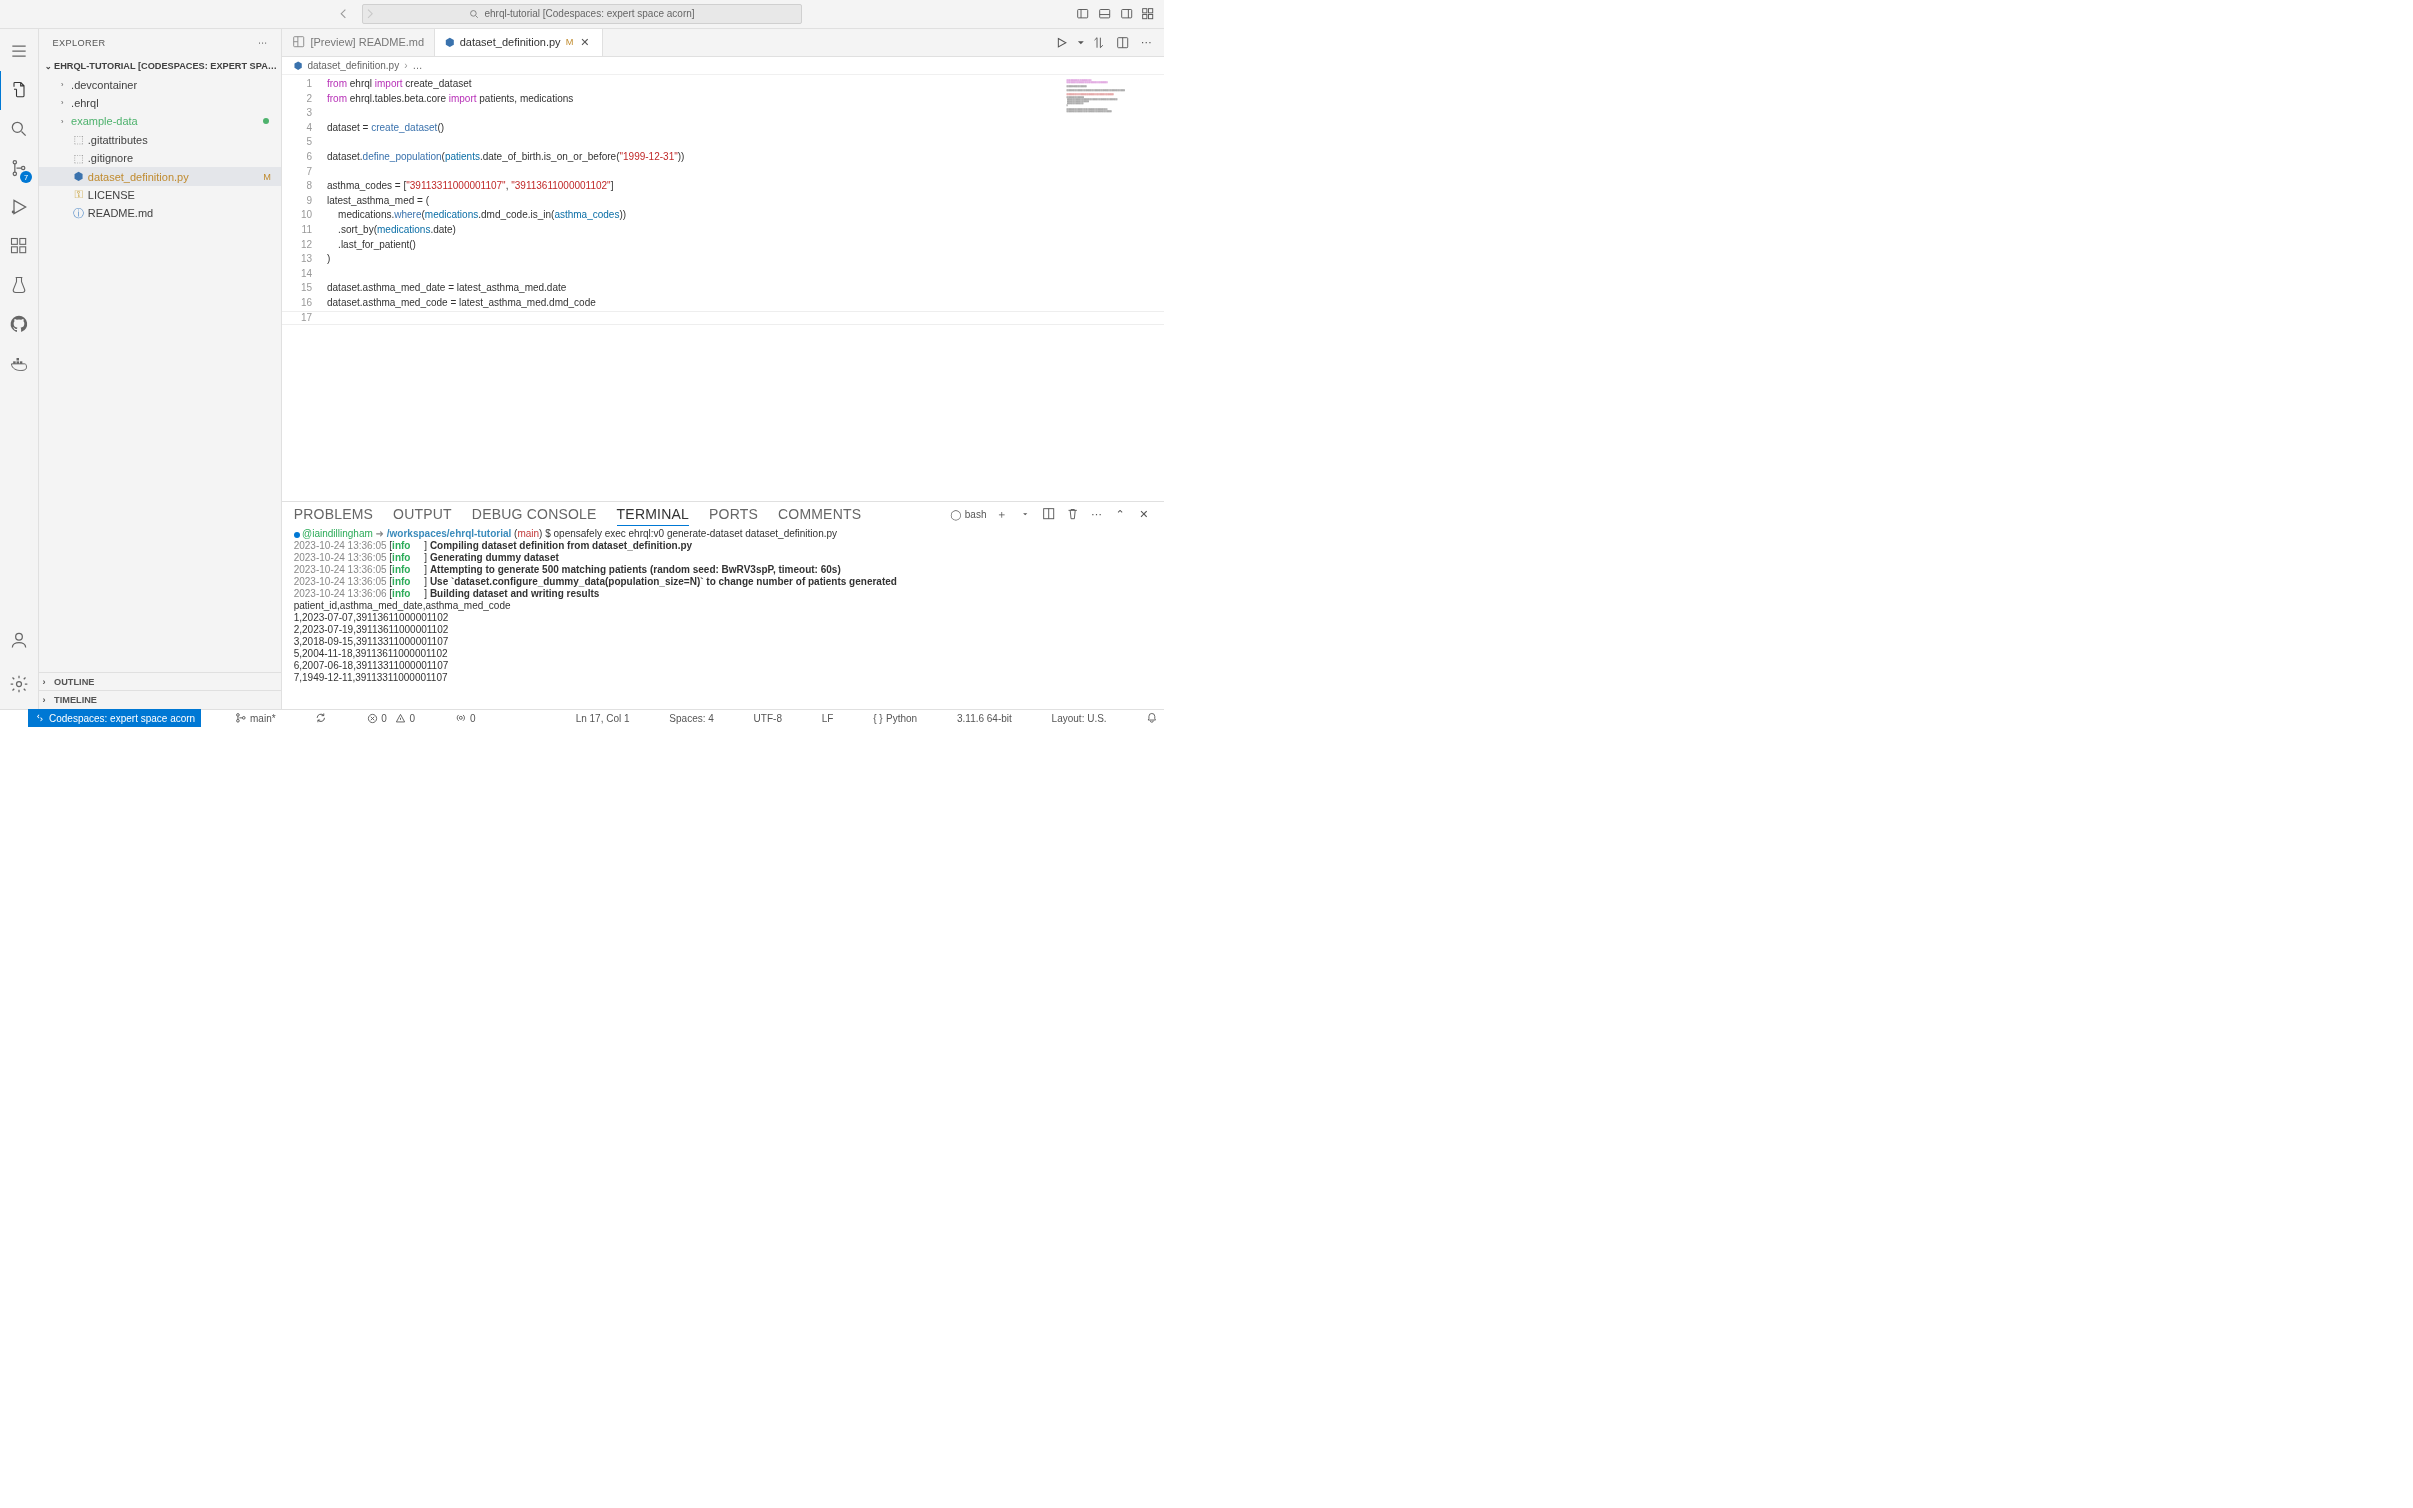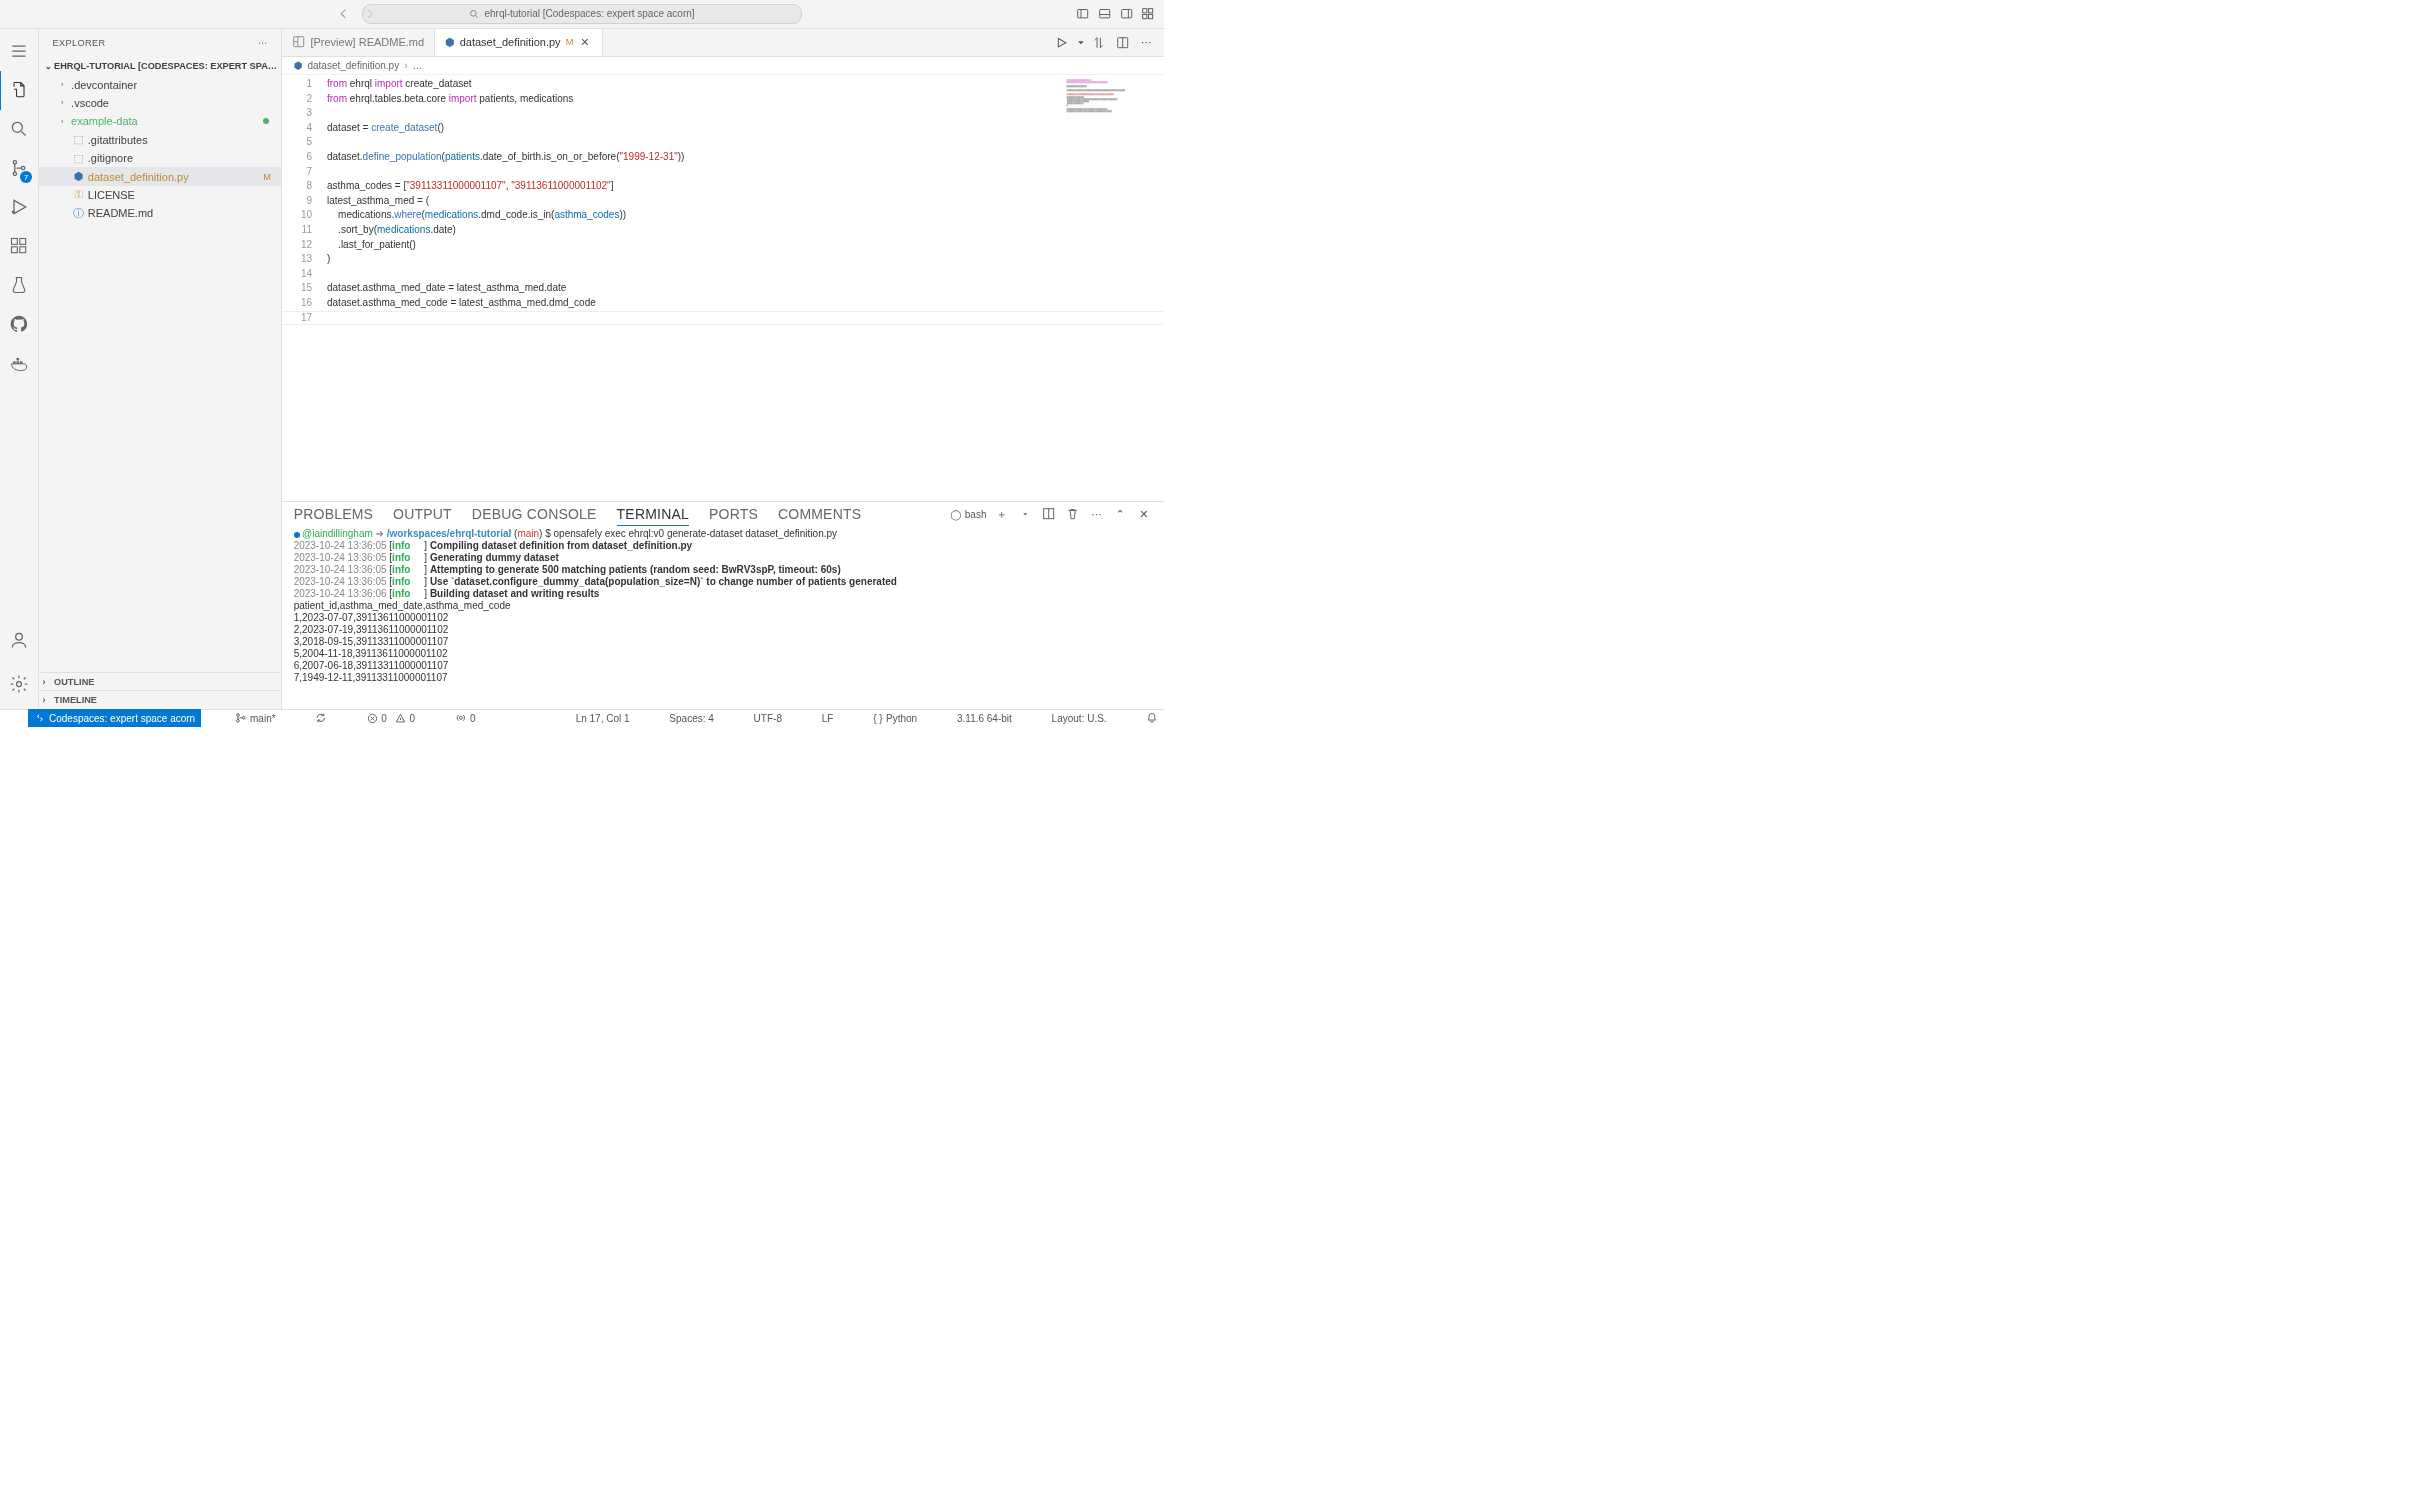--- a/index.html
+++ b/index.html
@@ -1,20 +1,20 @@
 <!DOCTYPE html>
 <html style="font-size:13.4px"><head>
 <meta charset="utf-8">
 <style>
 * { margin:0; padding:0; box-sizing:border-box; font-family:-apple-system,BlinkMacSystemFont,"Segoe UI",sans-serif; }
 body { width:1164px; height:727px; background:#fff; color:#333; font-size:11px; overflow:hidden; }
 .titlebar { height:28.5px; background:#f4f4f4; display:flex; align-items:center; justify-content:center; position:relative; border-bottom:0.8px solid #e0e0e0; }
 .nav-btns { position:absolute; left:334px; display:flex; gap:8.4px; }
 .nav-btn { width:18.4px; height:18.4px; display:flex; align-items:center; justify-content:center; color:#999; cursor:pointer; border-radius:3.4px; }
-.search-box { width:440px; height:20px; background:#e8e8e8; border:0.8px solid #d0d0d0; border-radius:9px; display:flex; align-items:center; justify-content:center; color:#666; font-size:10px; }
+.search-box { width:440px; height:20px; background:#e8e8e8; border:0.8px solid #d0d0d0; border-radius:2px; display:flex; align-items:center; justify-content:center; color:#666; font-size:10px; }
 .title-icons { position:absolute; right:6.7px; display:flex; gap:3.4px; }
 .title-ico { width:18.4px; height:18.4px; display:flex; align-items:center; justify-content:center; color:#555; cursor:pointer; }
 .main { height:calc(100% - 28.5px - 18.4px); display:flex; }
 .activity { width:39px; background:#f4f4f4; border-right:0.8px solid #e0e0e0; display:flex; flex-direction:column; align-items:center; padding-top:3.4px; position:relative; }
 .ab-item { width:39px; height:39px; display:flex; align-items:center; justify-content:center; color:#666; cursor:pointer; position:relative; }
 .ab-item.active { color:#333; }
 .ab-item.active::before { content:''; position:absolute; left:0; top:0; bottom:0; width:1.7px; background:#0078d4; }
 .ab-badge { position:absolute; bottom:5px; right:6.7px; background:#0078d4; color:#fff; font-size:7.5px; min-width:11.7px; height:11.7px; border-radius:5.9px; display:flex; align-items:center; justify-content:center; padding:0 2.5px; }
 .ab-bottom { margin-top:auto; margin-bottom:5px; }
 .sidebar { width:243px; background:#f4f4f4; border-right:0.8px solid #e0e0e0; display:flex; flex-direction:column; }
@@ -208,21 +208,21 @@
       <span class="chev">⌄</span>
       <span>EHRQL-TUTORIAL [CODESPACES: EXPERT SPA…</span>
     </div>
     <div class="tree" id="tree">
         <div class="tree-row">
           <span class="chev">›</span>
           <span>.devcontainer</span>
         </div>
         <div class="tree-row">
           <span class="chev">›</span>
-          <span>.vscode</span>
+          <span>.ehrql</span>
         </div>
         <div class="tree-row git">
           <span class="chev">›</span>
           <span>example-data</span>
           <span class="dot"></span>
         </div>
         <div class="tree-row">
           <span class="chev"></span>
           <span class="ico">⬚</span>
           <span>.gitattributes</span>

